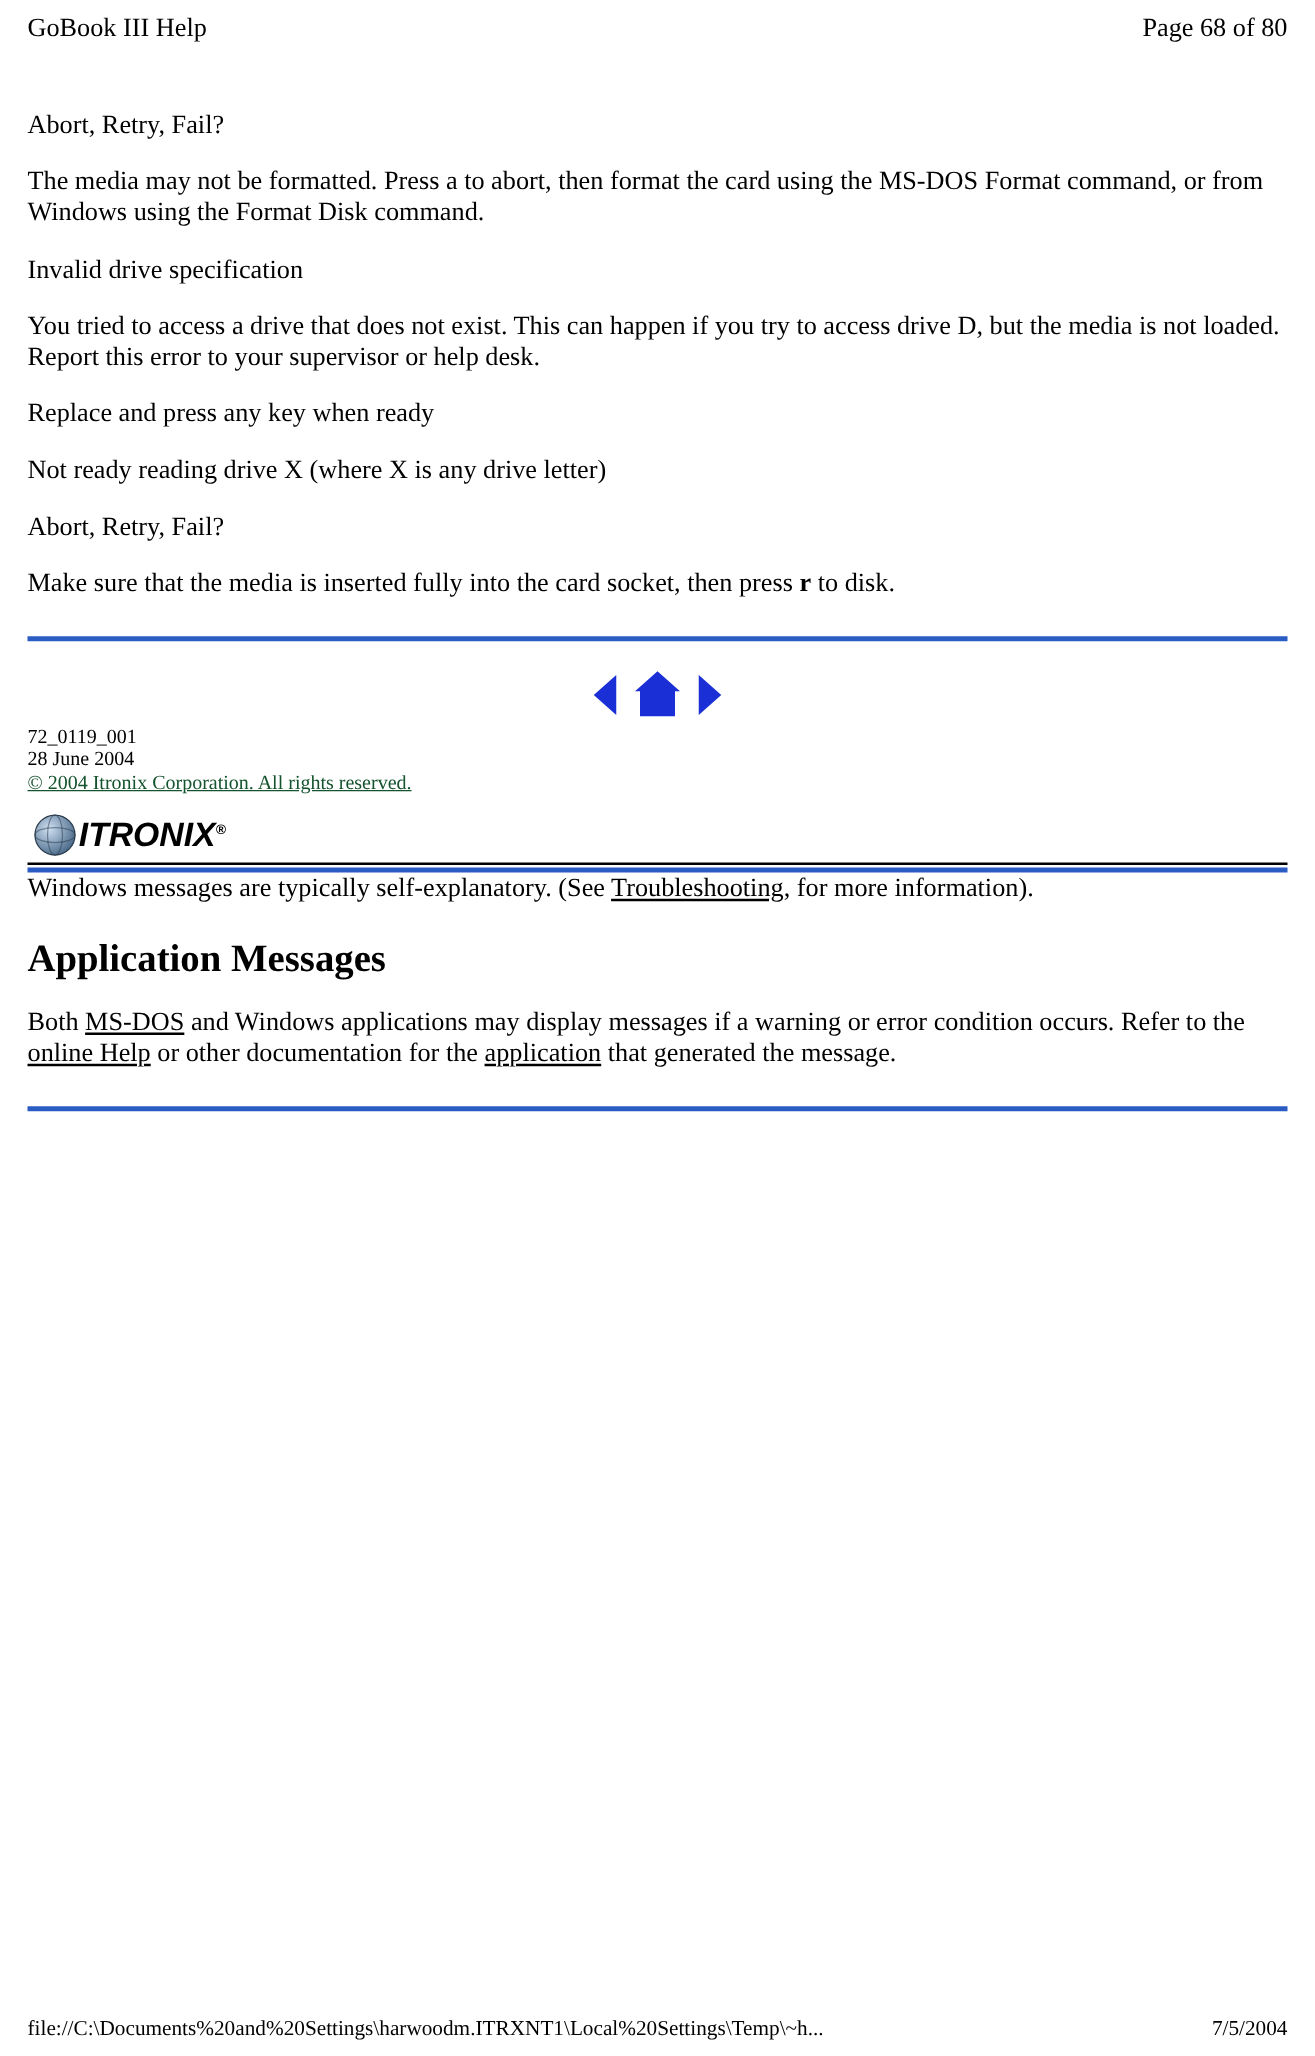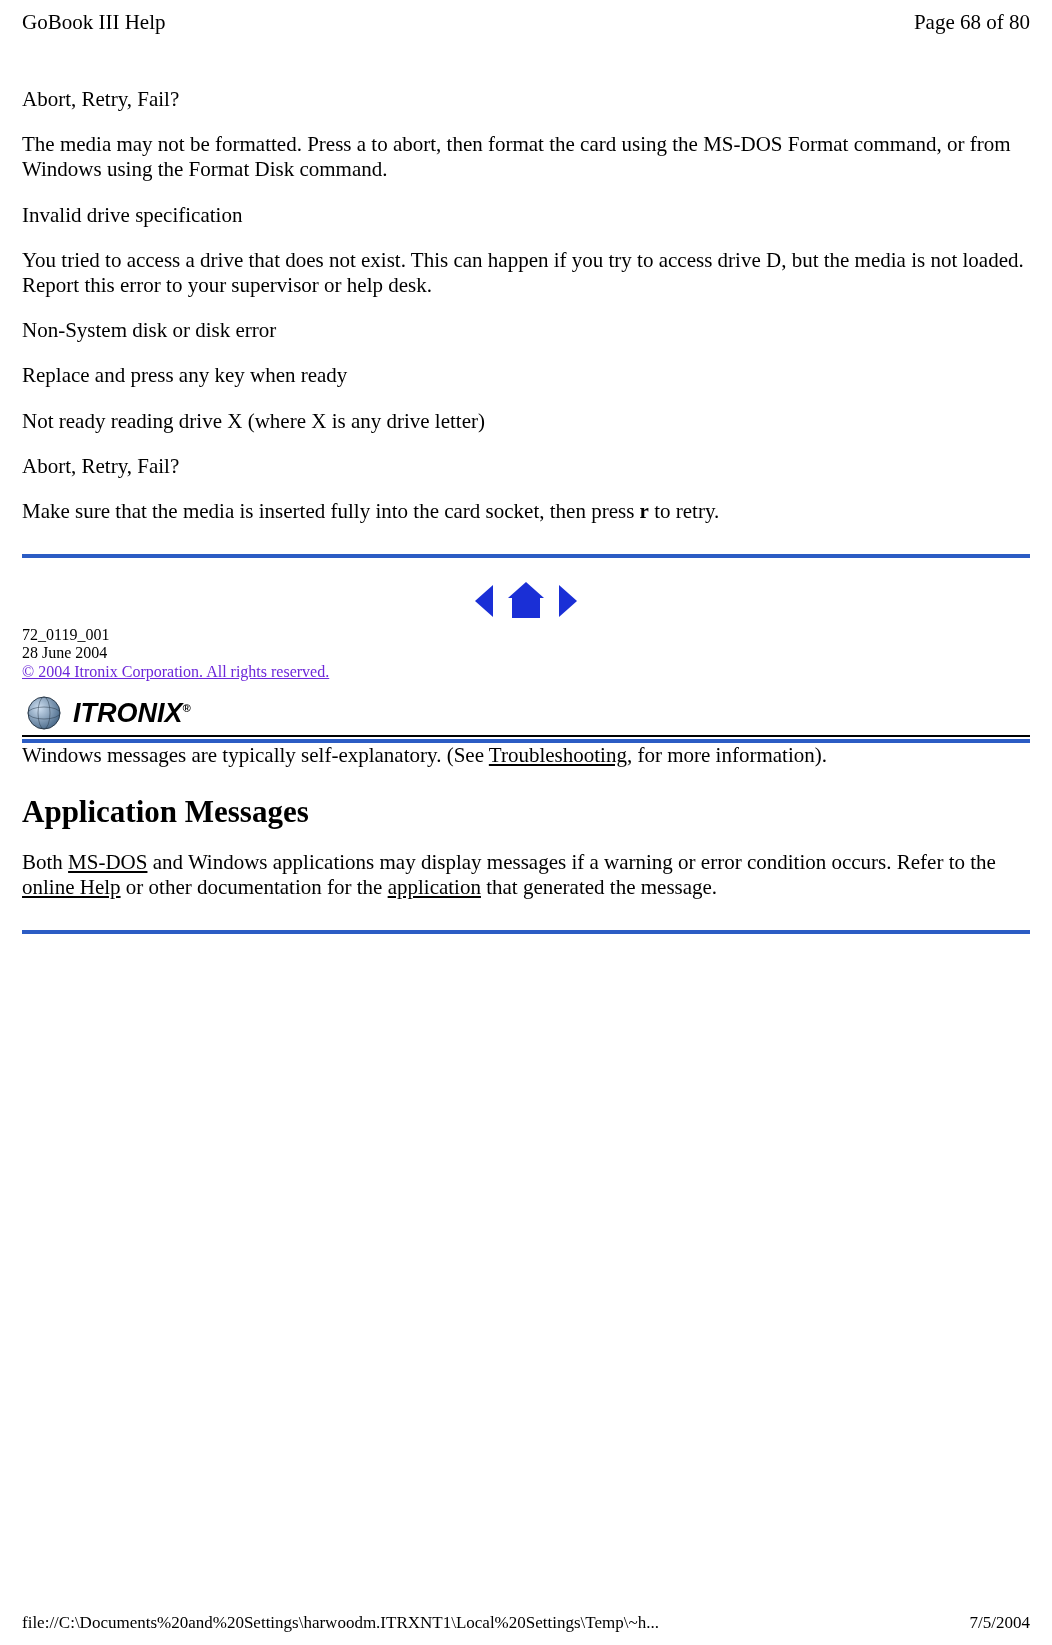--- a/index.html
+++ b/index.html
@@ -33,26 +33,26 @@
     }
     .nav-buttons {
       text-align: center;
       margin: 8px 0 4px 0;
     }
     .nav-buttons svg { display: inline-block; vertical-align: middle; }
     .doc-info {
       font-size: 16px;
       line-height: 1.15;
     }
-    .doc-info a { color: #6d28d9; }
+    .doc-info a { color: #14532d; }
     .logo-block { margin-top: 10px; }
     .logo-row {
       display: flex;
       align-items: center;
-      gap: 11px;
+      gap: 1px;
       padding: 4px;
     }
     .logo-text {
       font-family: Arial, Helvetica, sans-serif;
       font-weight: 900;
       font-size: 27px;
       font-style: italic;
       letter-spacing: 0px;
     }
     .logo-reg {
@@ -99,26 +99,25 @@
   <div class="header-row">
     <div>GoBook III Help</div>
     <div>Page 68 of 80</div>
   </div>
 
   <div class="content body-text">
     <p class="para">Abort, Retry, Fail?</p>
     <p class="para">The media may not be formatted. Press a to abort, then format the card using the MS-DOS Format command, or from Windows using the Format Disk command.</p>
     <p class="para">Invalid drive specification</p>
     <p class="para">You tried to access a drive that does not exist. This can happen if you try to access drive D, but the media is not loaded. Report this error to your supervisor or help desk.</p>
-    <p class="para">Non-System disk or disk error</p>
     <p class="para">Replace and press any key when ready</p>
     <p class="para">Not ready reading drive X (where X is any drive letter)</p>
     <p class="para">Abort, Retry, Fail?</p>
     <p class="para">
-      <span>Make sure that the media is inserted fully into the card socket, then press </span><b>r</b><span> to retry.</span>
+      <span>Make sure that the media is inserted fully into the card socket, then press </span><b>r</b><span> to disk.</span>
     </p>
   </div>
 
   <div class="divider-thick"></div>
 
   <div class="nav-buttons">
     <svg width="28" height="42">
       <polygon points="22,5 22,37 4,21" fill="#1a2fd6"></polygon>
     </svg>
     <svg width="44" height="42">

